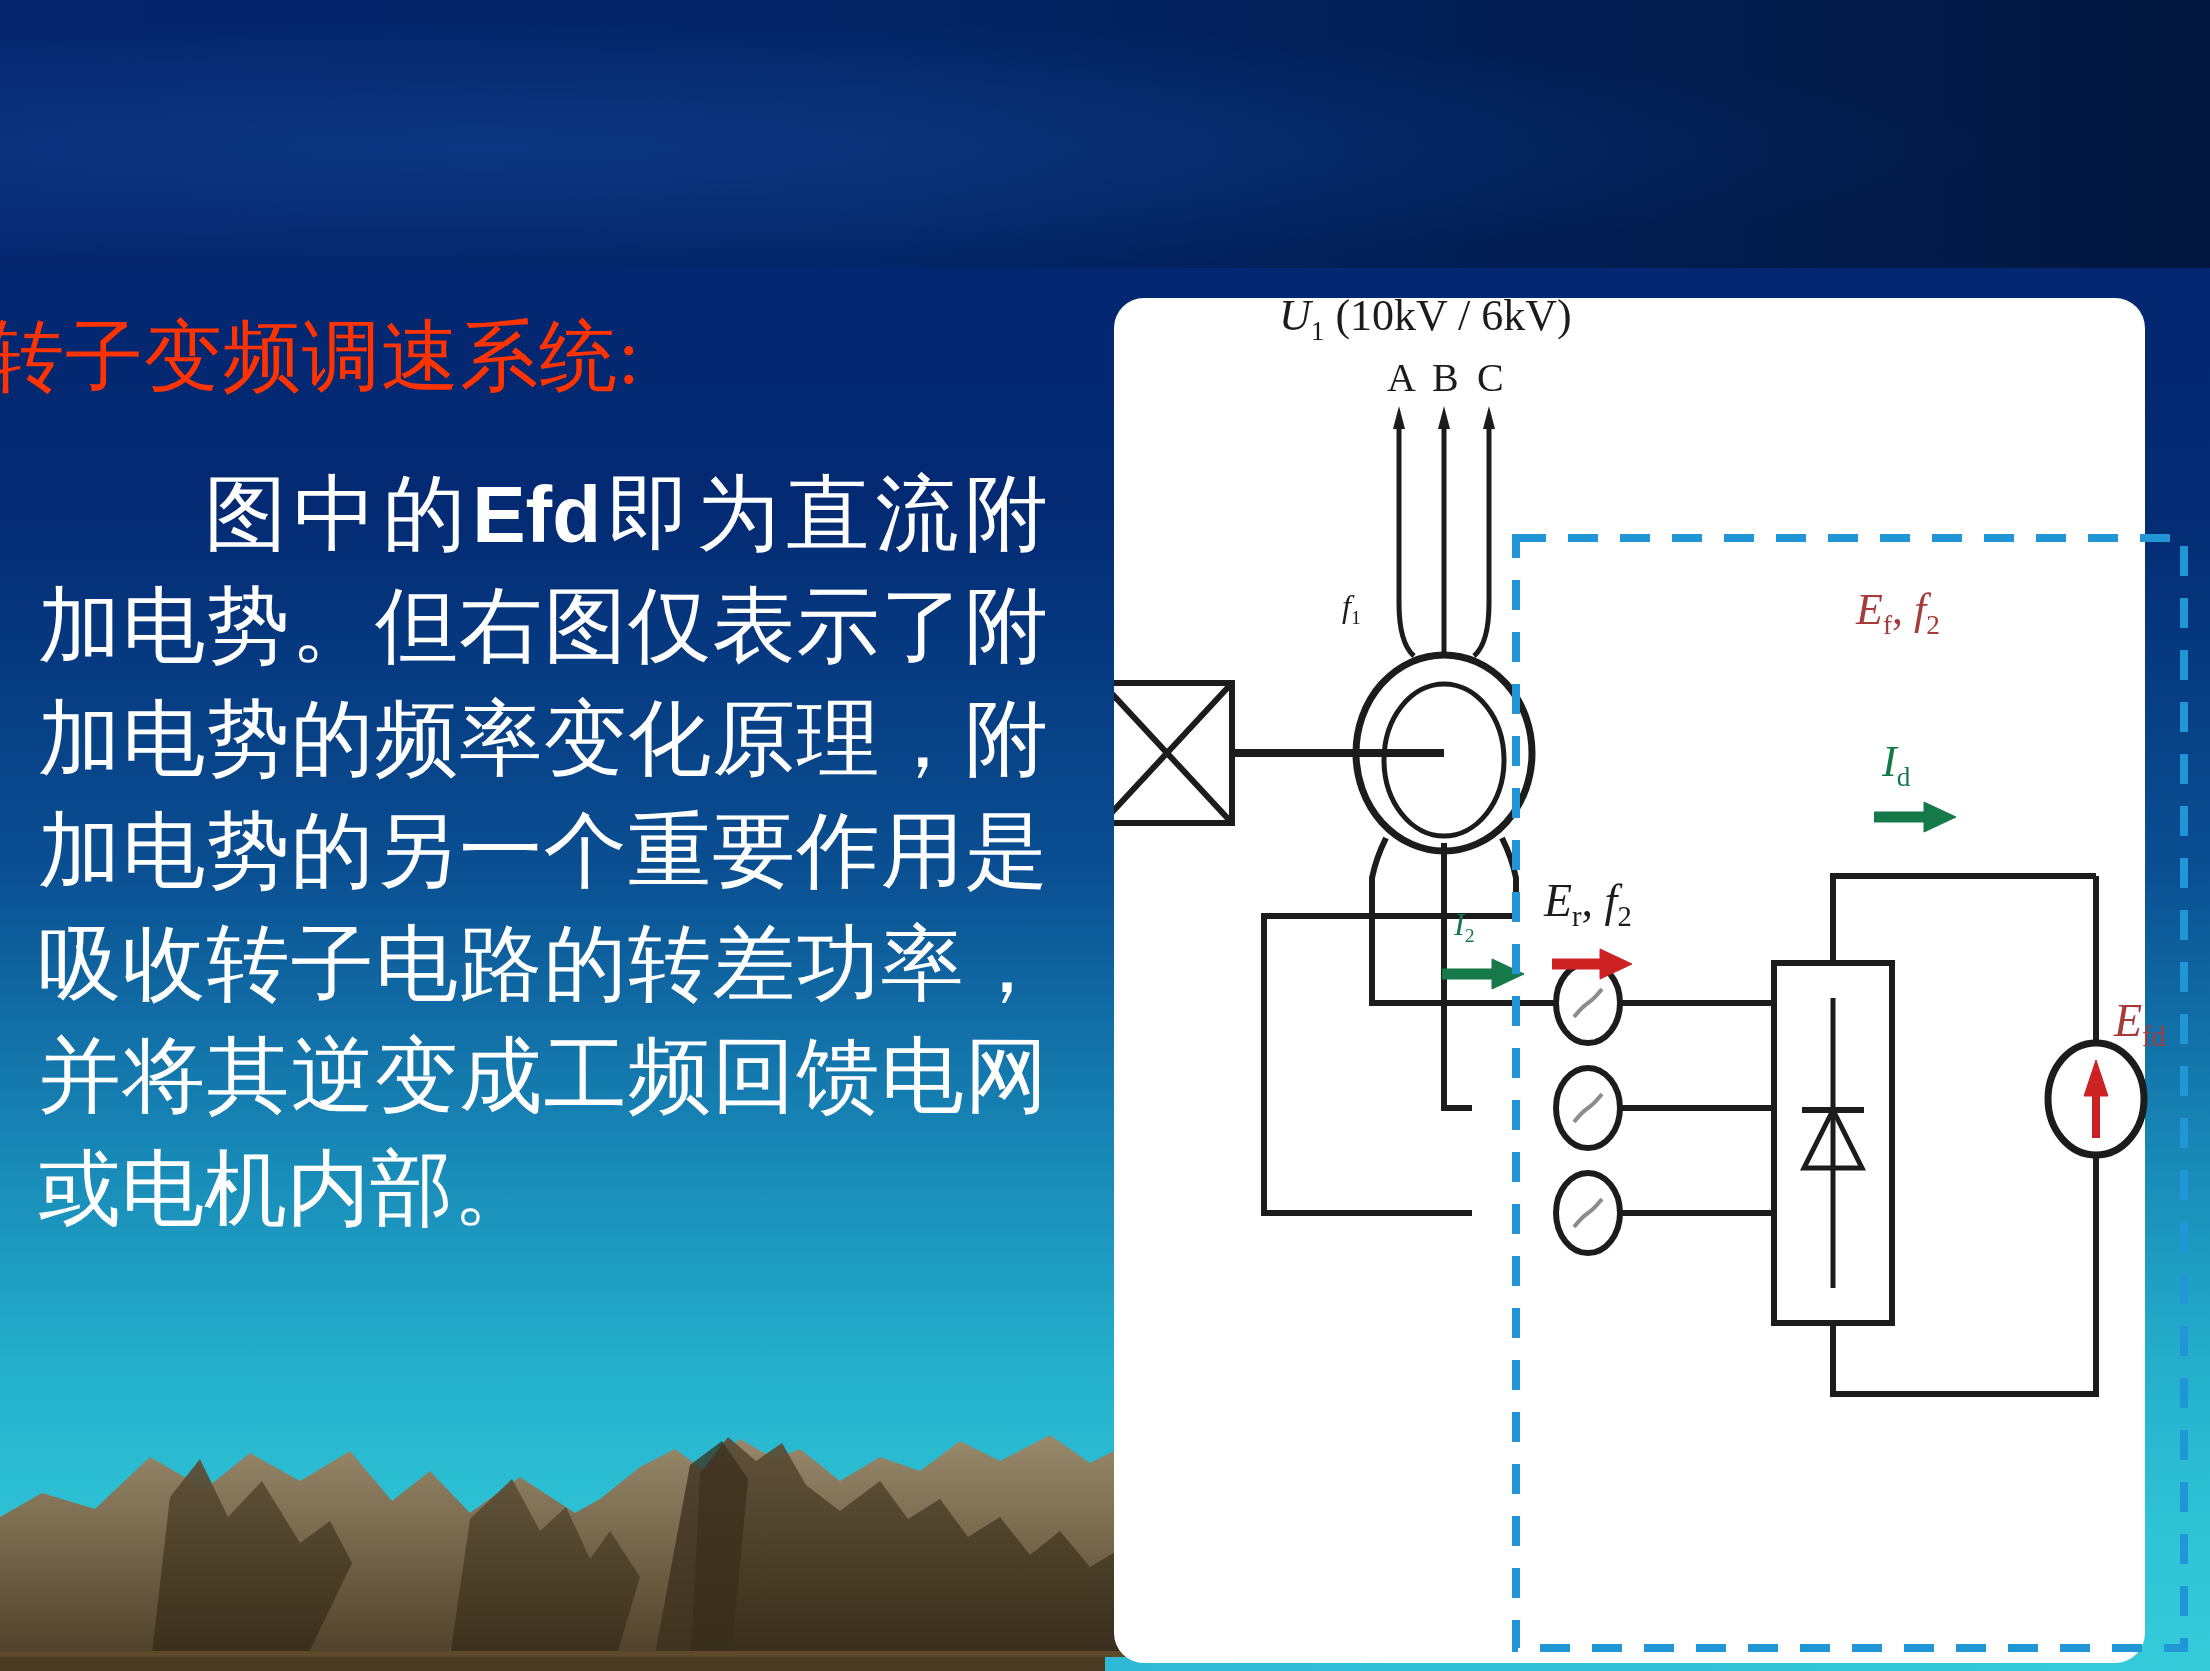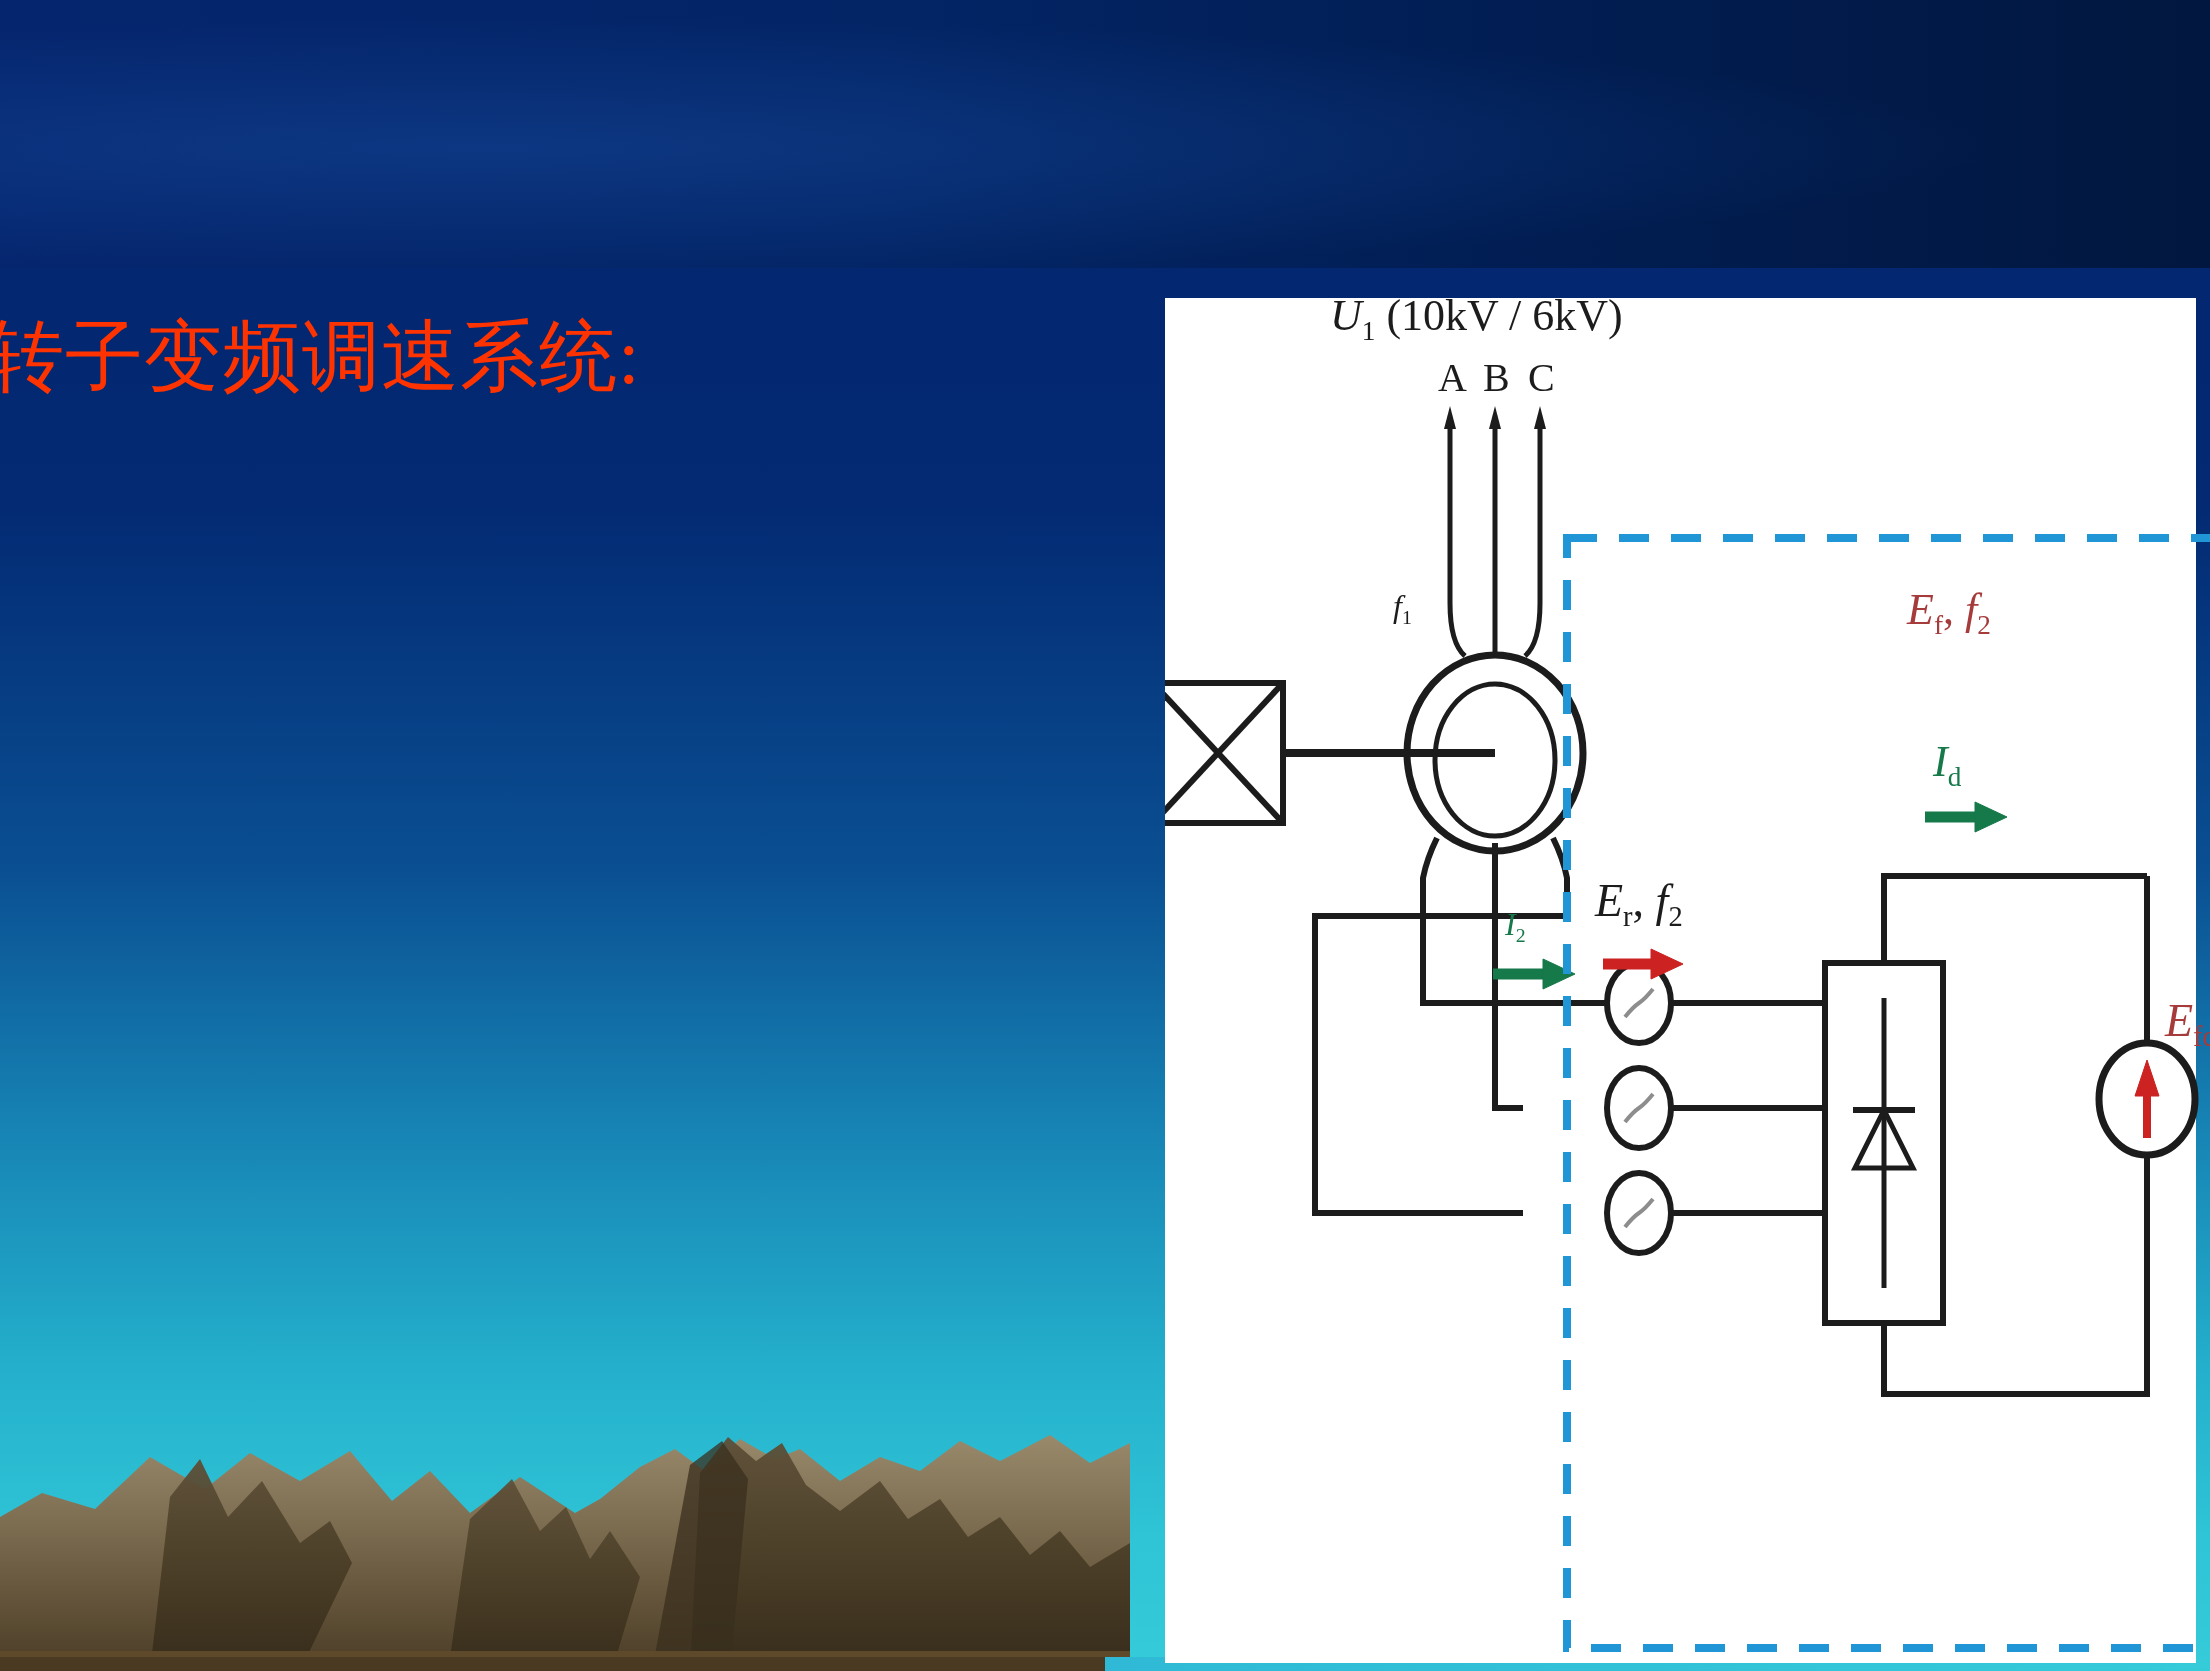--- a/index.html
+++ b/index.html
@@ -99,23 +99,24 @@
   }
   .footer-bar2 {
     position: absolute; left: 0; bottom: 14px;
     width: 1130px; height: 6px;
     background: #5e4a2b;
   }
 
   
   .panel {
     position: absolute;
-    left: 1165px; top: 298px;
+    left: 1114px; top: 298px;
     width: 1031px; height: 1365px;
     background: #ffffff;
+    border-radius: 30px;
   }
   .panel svg { display:block; }
 
   .dlabel {
     position: absolute;
     font-family: "Liberation Serif", "DejaVu Serif", serif;
     color: #1c1c1c;
     white-space: nowrap;
     line-height: 1;
   }
@@ -130,20 +131,21 @@
 
 <div id="slide">
 
   <div class="top-band">
     <div class="top-band-inner"></div>
   </div>
 
 
   <div class="subtitle">转子变频调速系统:</div>
 
+  <div class="body-text"><span>图中的</span><span class="lat">Efd</span><span>即为直流附加电势。但右图仅表示了附加电势的频率变化原理，附加电势的另一个重要作用是吸收转子电路的转差功率，并将其逆变成工频回馈电网或电机内部。</span></div>
 
   <svg class="mountains" viewBox="0 0 1130 340" preserveAspectRatio="none">
     <defs>
       <linearGradient id="mtnLight" x1="0" y1="0" x2="0" y2="1">
         <stop offset="0%" stop-color="#9a8a6c"></stop>
         <stop offset="55%" stop-color="#6f5f44"></stop>
         <stop offset="100%" stop-color="#4a3c26"></stop>
       </linearGradient>
       <linearGradient id="mtnDark" x1="0" y1="0" x2="0" y2="1">
         <stop offset="0%" stop-color="#5e5038"></stop>

